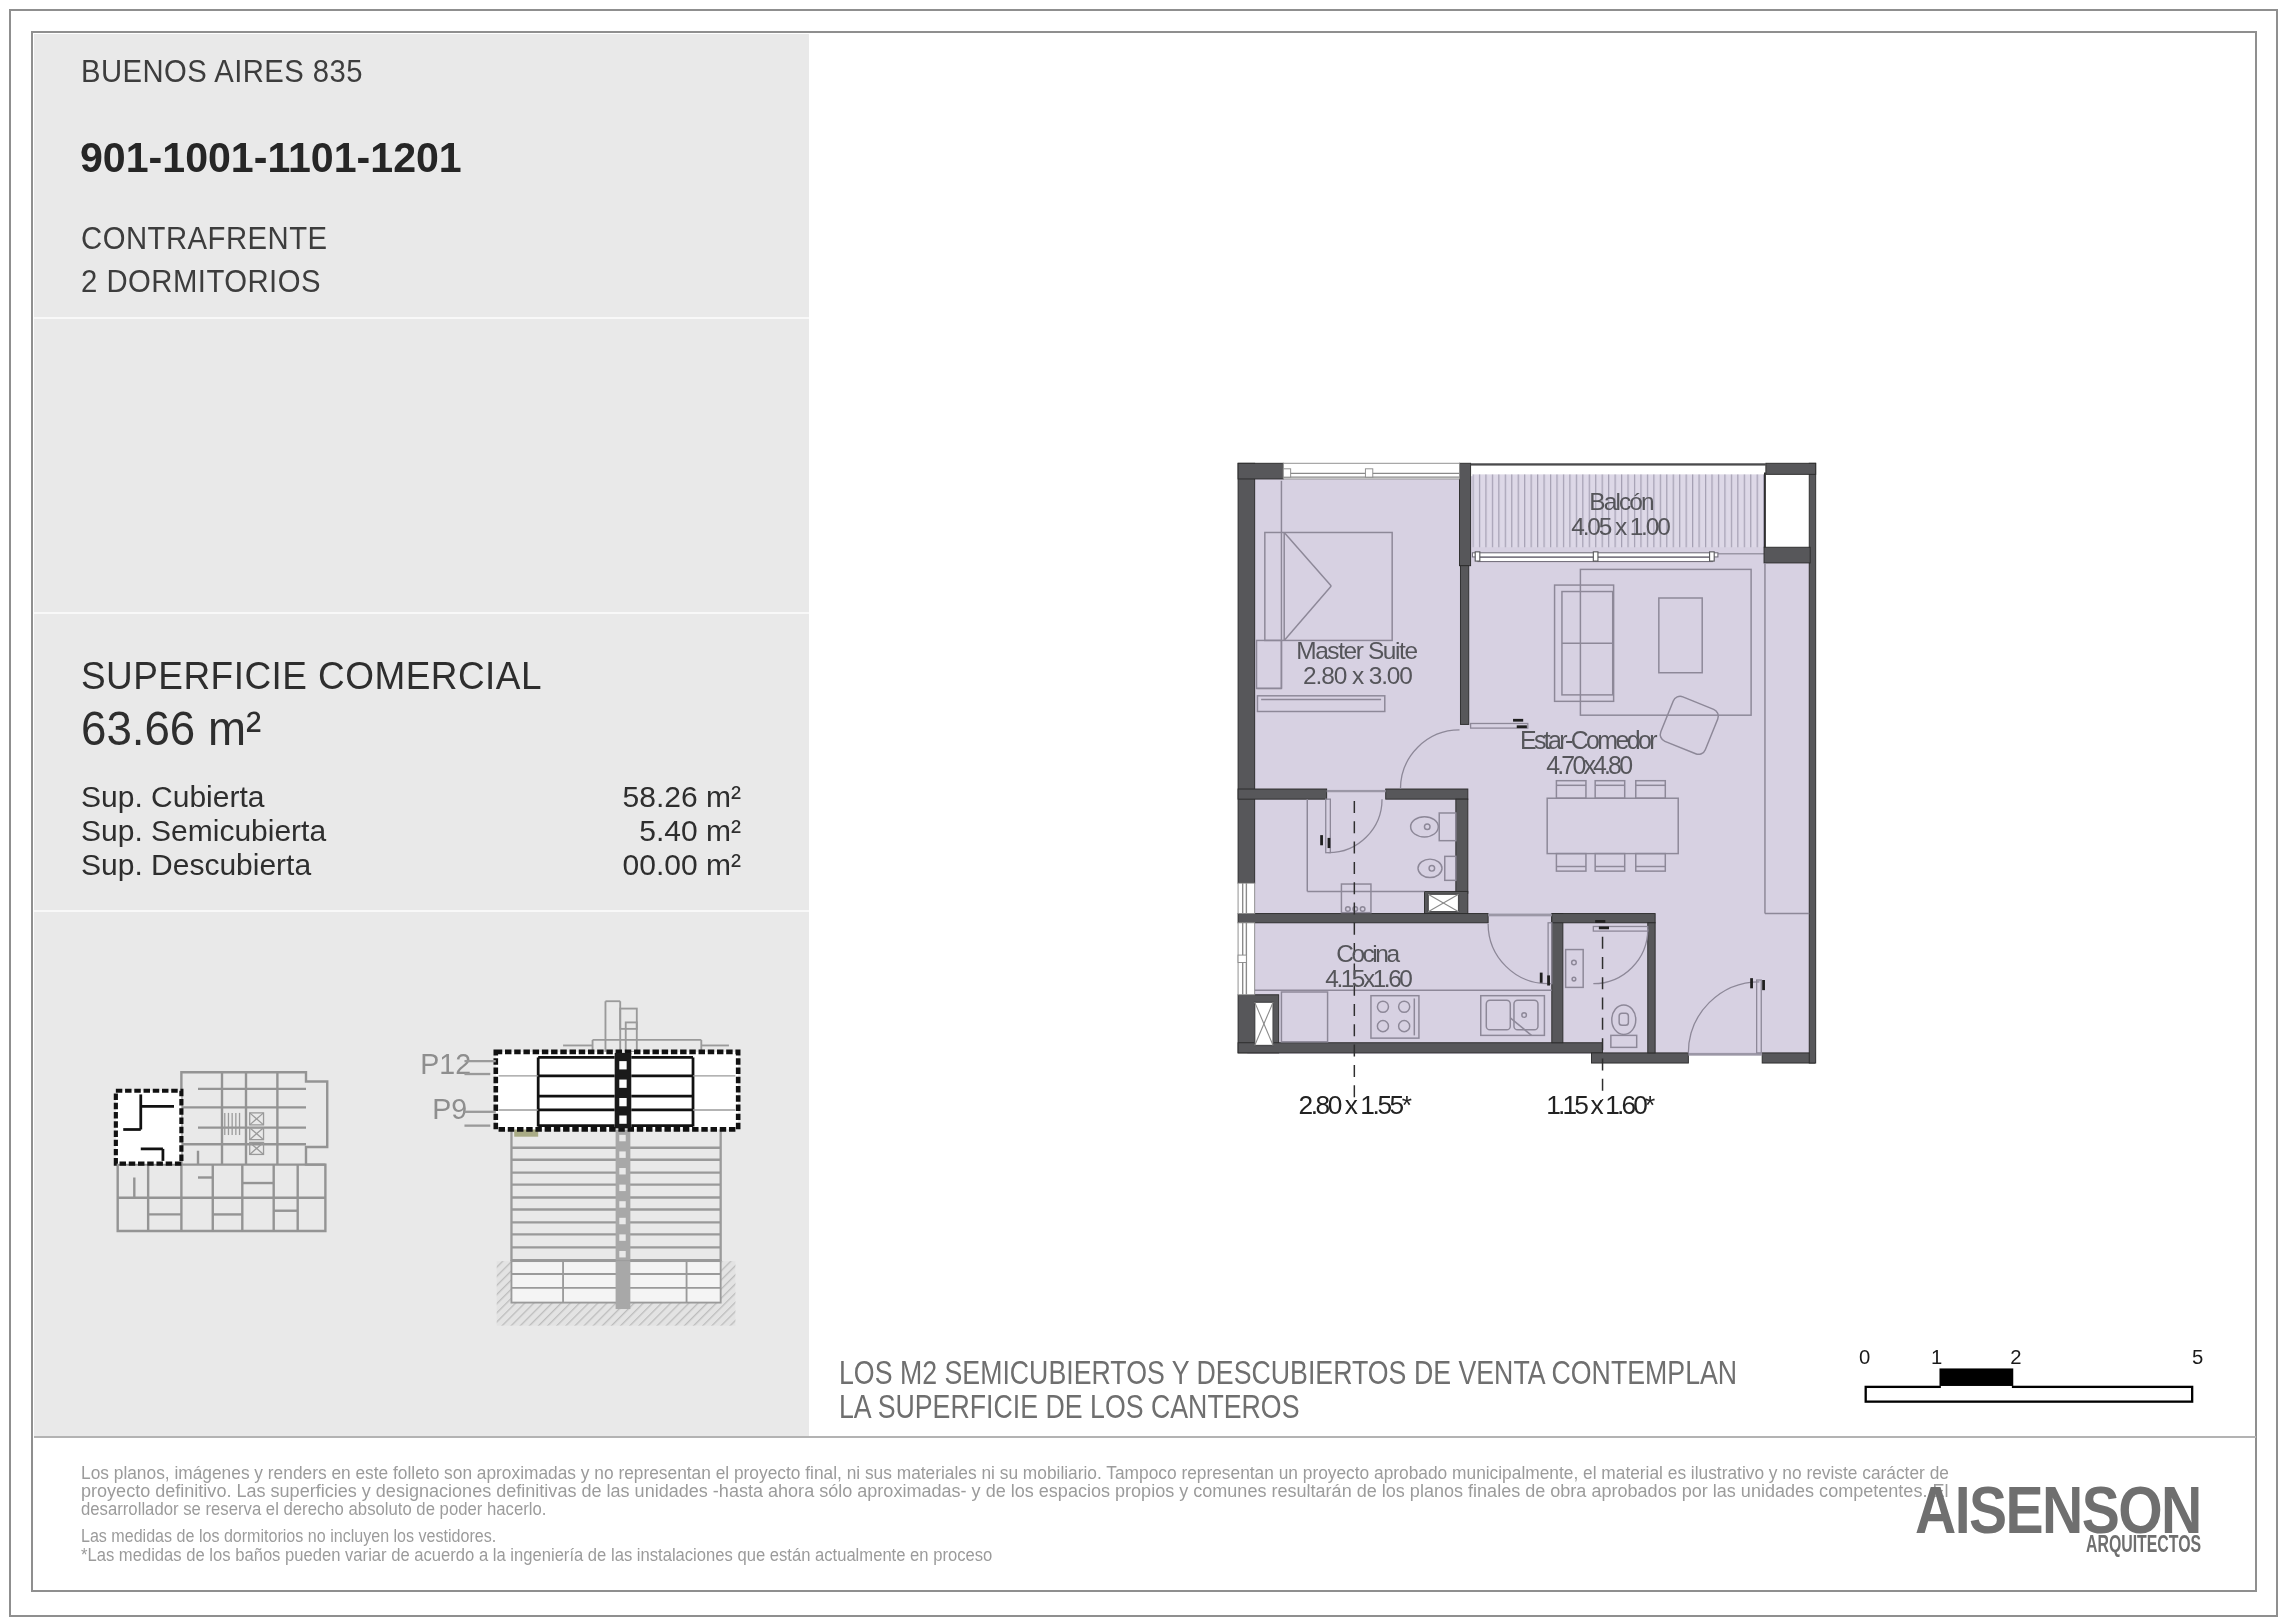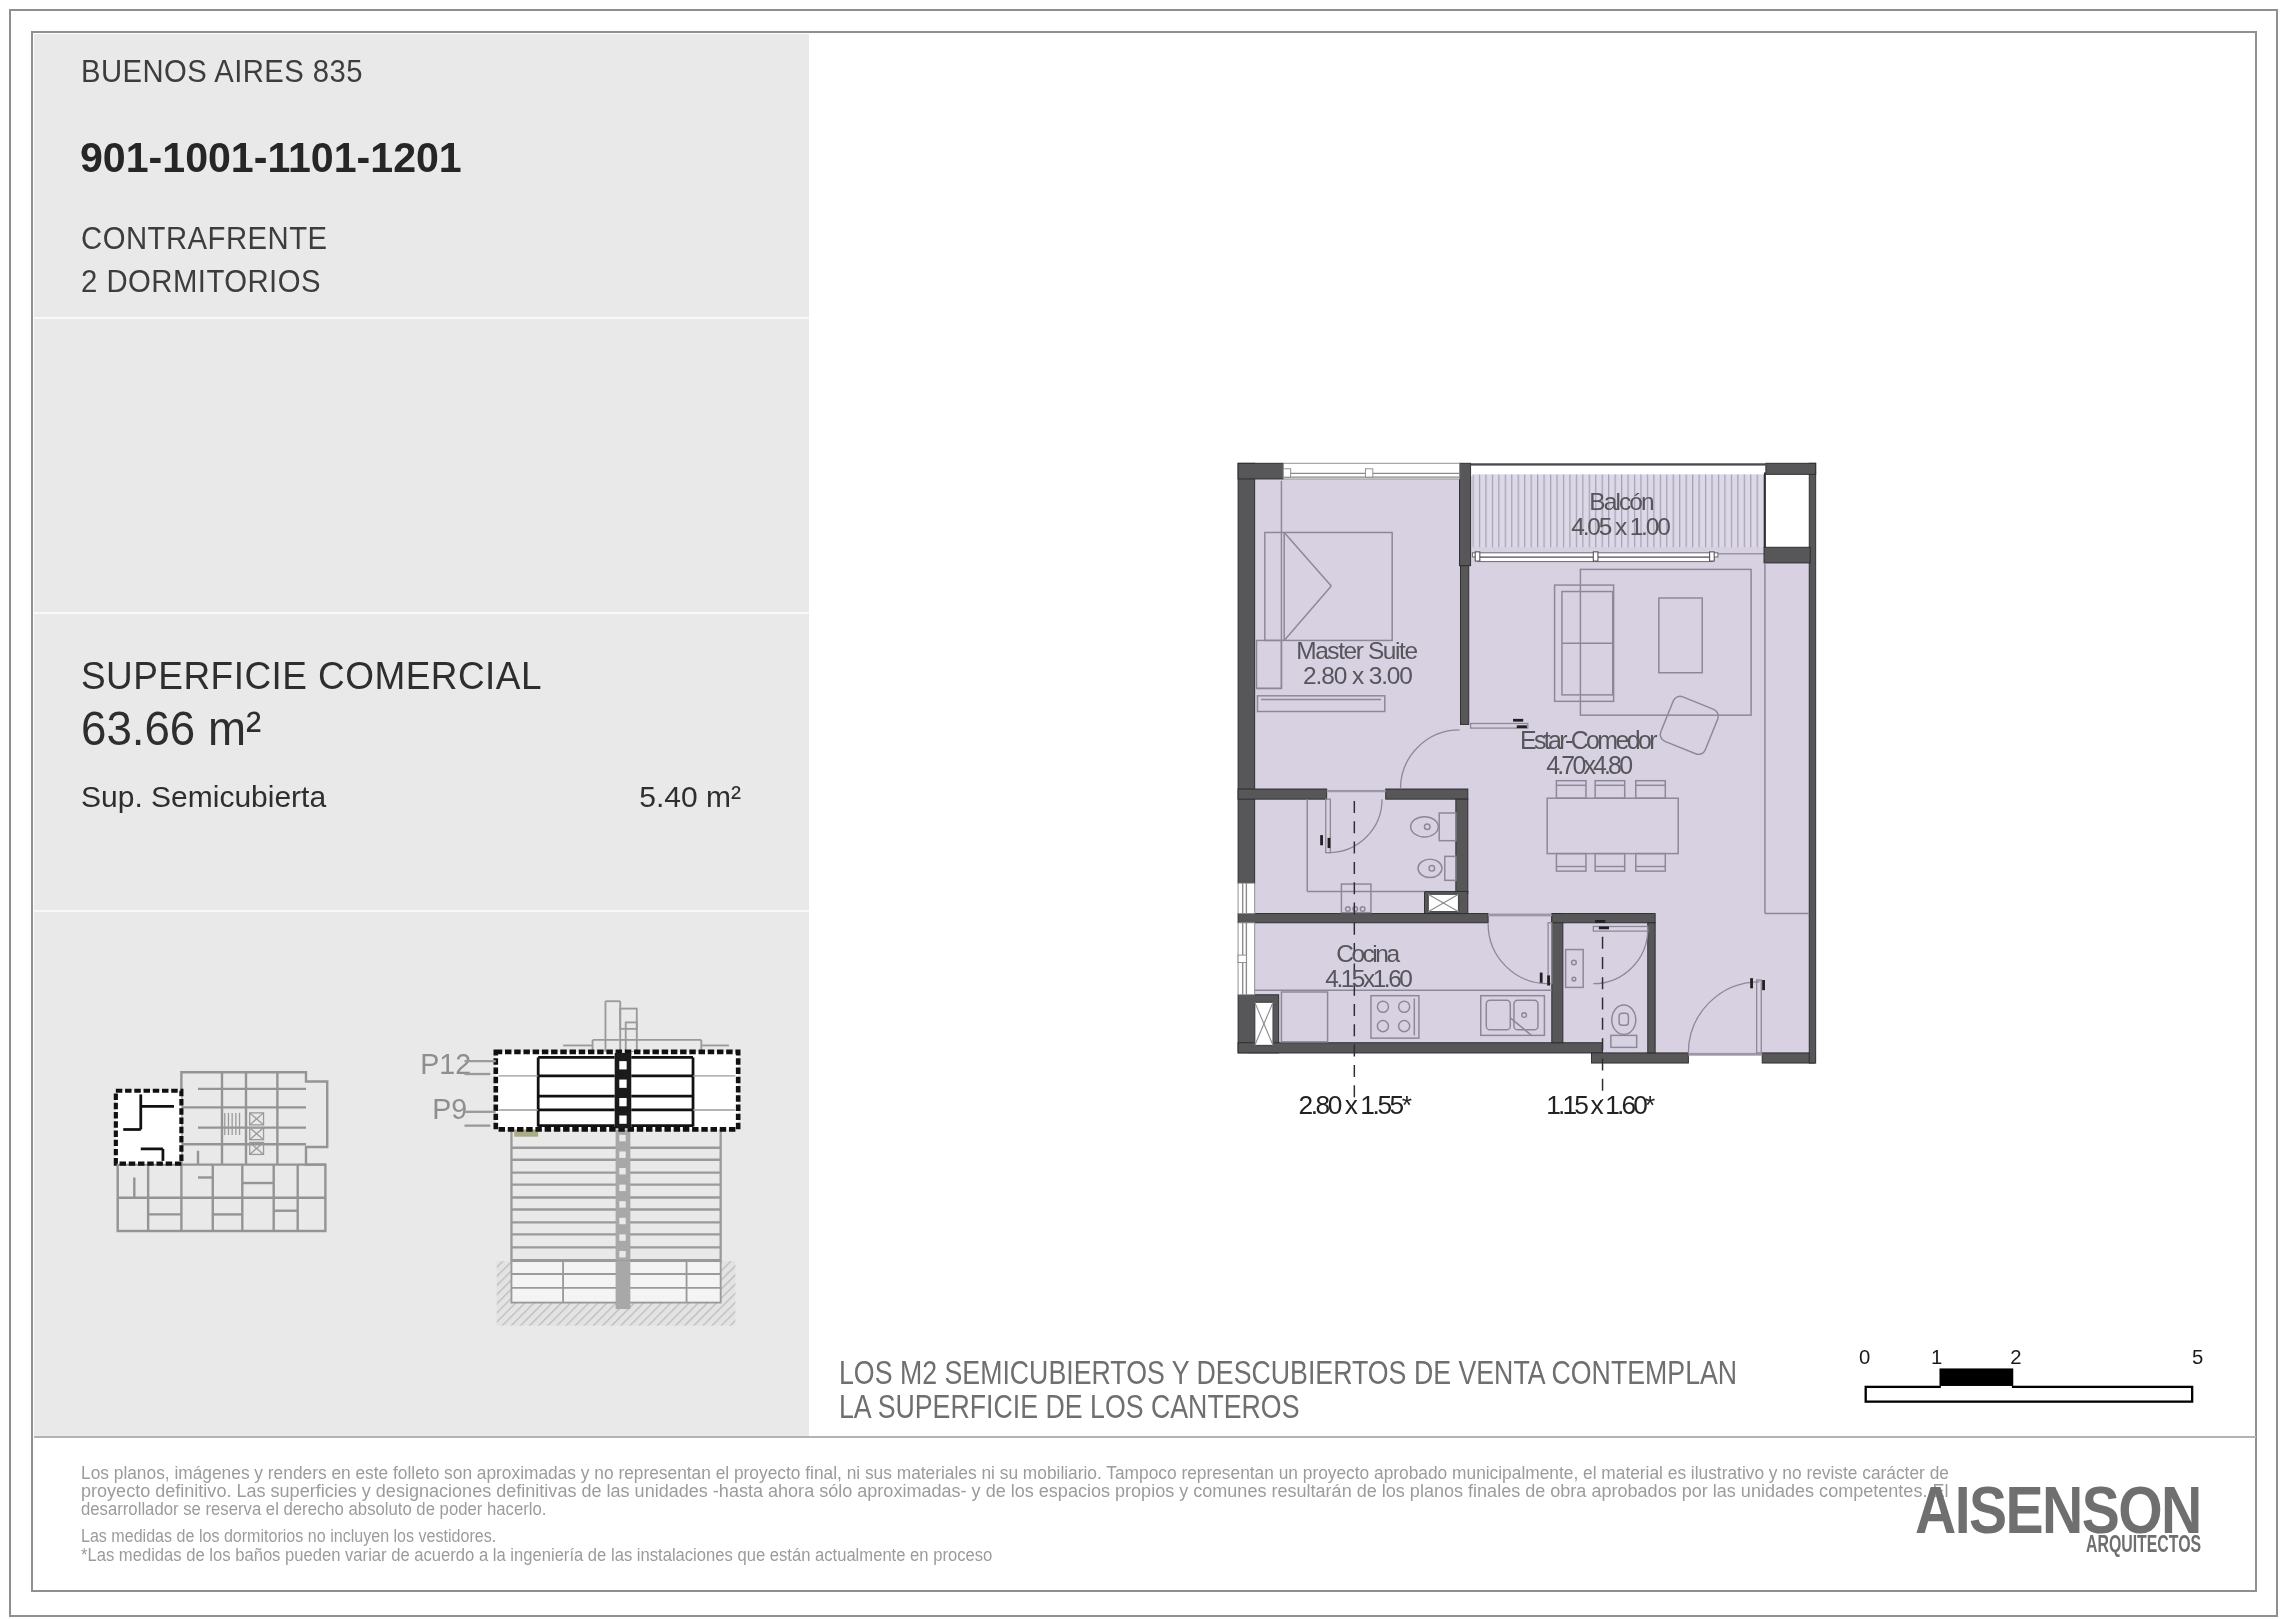--- a/index.html
+++ b/index.html
@@ -32,21 +32,23 @@
 
   <div class="abs sx" style="left:81px;top:221px;font-size:31px;color:#3d3d3d;letter-spacing:0.5px;transform:scale(0.945,1);">CONTRAFRENTE</div>
 
   <div class="abs sx" style="left:81px;top:264px;font-size:31px;color:#3d3d3d;letter-spacing:0.5px;transform:scale(0.945,1);">2 DORMITORIOS</div>
 
   <div class="abs sx" style="left:81px;top:654px;font-size:39px;color:#2e2e2e;letter-spacing:0.5px;transform:scale(0.947,1);">SUPERFICIE COMERCIAL</div>
 
   <div class="abs sx" style="left:81px;top:701px;font-size:48px;color:#2e2e2e;transform:scale(0.951,1);">63.66 m²</div>
 
   <div class="abs" style="left:81px;top:780px;width:660px;font-size:30px;color:#2e2e2e;line-height:34px;">
+    <div><span>Sup. Cubierta</span><span style="float:right;">58.26 m²</span></div>
     <div><span>Sup. Semicubierta</span><span style="float:right;text-align:center;">5.40 m²</span></div>
+    <div><span>Sup. Descubierta</span><span style="float:right;">00.00 m²</span></div>
   </div>
 
   <svg class="abs" style="left:102px;top:1061px;" width="240" height="185" viewBox="110 1150 260 200">
     <g stroke="#949494" stroke-width="2.6" fill="none">
 
       <polyline points="196,1262 196,1162 331,1162 331,1172 354,1172 354,1243 331,1243 331,1262 352,1262 352,1334 127,1334 127,1262 196,1262"></polyline>
       <line x1="240" y1="1162" x2="240" y2="1262"></line>
       <line x1="266" y1="1162" x2="266" y2="1262"></line>
       <line x1="300" y1="1162" x2="300" y2="1262"></line>
       <line x1="214" y1="1180" x2="331" y2="1180"></line>

